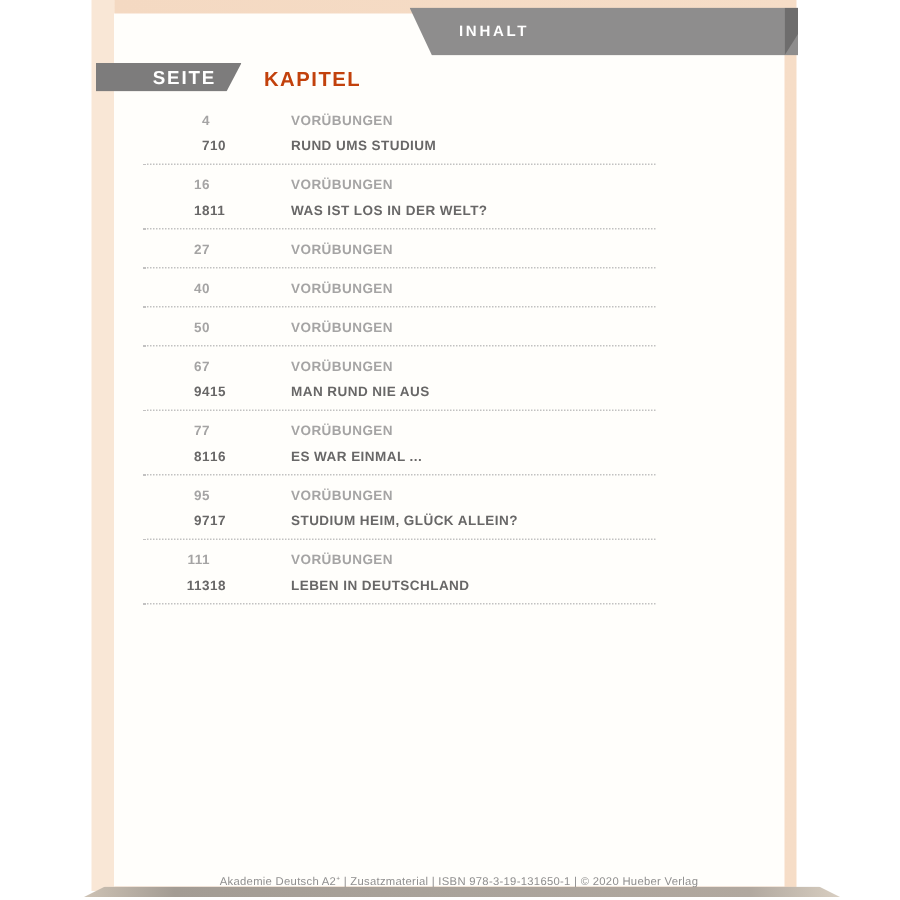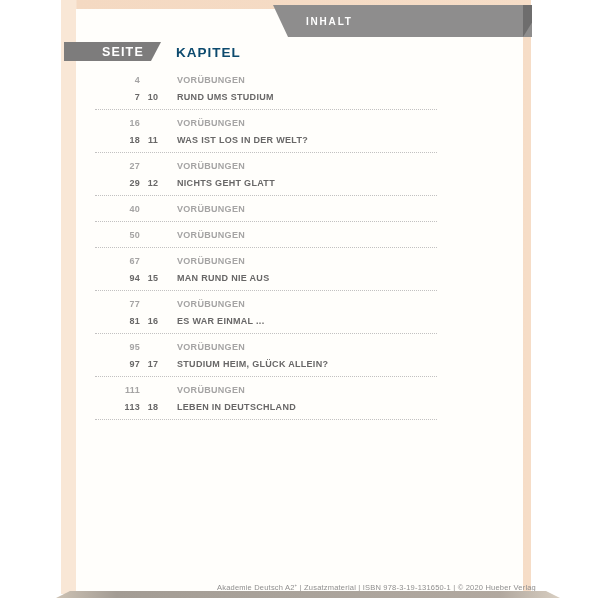--- a/index.html
+++ b/index.html
@@ -34,37 +34,37 @@
   .seite-banner{
     position:absolute; left:64px; top:42px; width:97px; height:19px;
     background:#7d7c7c;
     clip-path:polygon(0 0,100% 0,calc(100% - 10px) 100%,0 100%);
     color:#ffffff; font-weight:bold; font-size:12.5px; letter-spacing:1.2px;
     display:flex; align-items:center; justify-content:flex-end;
     padding-right:17px; box-sizing:border-box;
   }
   .kapitel-label{
     position:absolute; left:176px; top:45px;
-    font-size:13.5px; font-weight:bold; color:#0c4a6e; letter-spacing:1px;
+    font-size:13.5px; font-weight:bold; color:#c2410c; letter-spacing:1px;
   }
   
   .toc{ position:absolute; left:95px; top:71px; width:342px; }
   .row{
     display:flex; height:17px; align-items:center;
     font-weight:bold; font-size:9px; letter-spacing:0.3px;
   }
   .row .col-page{ width:45px; text-align:right; }
-  .row .col-num{ width:26px; text-align:center; }
-  .row .col-title{ margin-left:11px; white-space:nowrap; }
+  .row .col-num{ width:26px; text-align:left; }
+  .row .col-title{ margin-left:28px; white-space:nowrap; }
   .row.muted{ color:#a5a4a4; }
   .row.strong{ color:#686767; }
   .divider{ border-top:1px dotted #c2c1c1; margin:4px 0; height:0; }
   
   .footer{
-    position:absolute; left:76px; width:460px; top:582px; text-align:right;
+    position:absolute; left:76px; width:460px; top:582px; text-align:center;
     font-size:7.5px; color:#8f8e8e; letter-spacing:0.2px;
   }
   
   .bottom-shadow{
     position:absolute; left:56px; top:591px; width:504px; height:7px;
     background:linear-gradient(90deg,#cdc2b4 0%,#a39c94 12%,#aaa39b 50%,#b1a89f 88%,#d8cec1 100%);
     clip-path:polygon(14px 0,calc(100% - 14px) 0,100% 100%,0 100%);
   }
 </style>
 </head>
@@ -110,25 +110,20 @@
           <span class="col-num">11</span>
           <span class="col-title">WAS IST LOS IN DER WELT?</span>
         </div>
         <div class="divider"></div>
       </div>
       <div>
         <div class="row muted">
           <span class="col-page">27</span>
           <span class="col-num"></span>
           <span class="col-title">VORÜBUNGEN</span>
-        </div>
-        <div class="row strong">
-          <span class="col-page">29</span>
-          <span class="col-num">12</span>
-          <span class="col-title">NICHTS GEHT GLATT</span>
         </div>
         <div class="divider"></div>
       </div>
       <div>
         <div class="row muted">
           <span class="col-page">40</span>
           <span class="col-num"></span>
           <span class="col-title">VORÜBUNGEN</span>
         </div>
         <div class="divider"></div>

